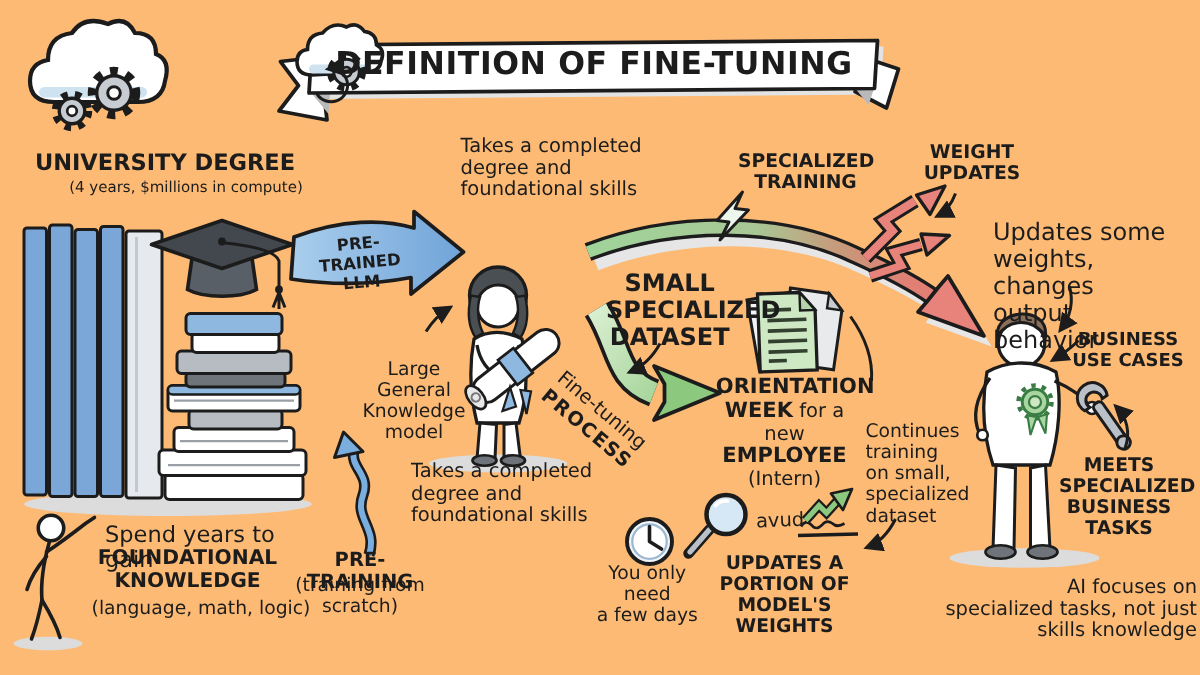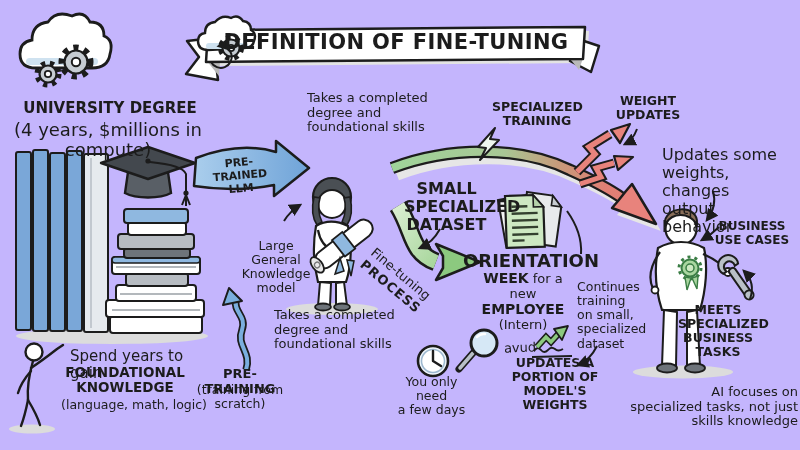--- a/index.html
+++ b/index.html
@@ -1,16 +1,16 @@
 <!DOCTYPE html>
 <html><head>
 <meta charset="utf-8">
 <style>
   html,body{margin:0;padding:0;background:#fff;}
-  .stage{position:relative;width:800px;height:450px;background:#c4b5fd;overflow:hidden;
+  .stage{position:relative;width:800px;height:450px;background:#fdba74;overflow:hidden;
          font-family:"DejaVu Sans",sans-serif;color:#1c1c1c;}
   .gfx{position:absolute;left:0;top:0;width:800px;height:450px;}
   .t{position:absolute;line-height:1.13;letter-spacing:0;}
   .c{text-align:center;}
   .b{font-weight:700;}
   .ln{display:block;}
 </style>
 </head>
 <body>
 
@@ -238,21 +238,21 @@
     <path d="M719,227 C 713,233 707,237 702,240" marker-end="url(#ah)"></path>
     <path d="M750,299 C 754,288 751,278 744,271" marker-end="url(#ah)"></path>
     <path d="M567,211 C 577,225 582,239 581,254"></path>
     <path d="M597,346 C 592,356 586,362 578,365" marker-end="url(#ah)"></path>
   </g>
 </svg>
 
 <div class="t b c" style="left:215px;top:31px;width:362px;font-size:21px;letter-spacing:0.4px;">DEFINITION OF FINE-TUNING</div>
 
 <div class="t b c" style="left:20px;top:100px;width:180px;font-size:15px;">UNIVERSITY DEGREE</div>
-<div class="t c" style="left:8px;top:120px;width:200px;font-size:18px;">(4 years, $millions in compute)</div>
+<div class="t c" style="left:24px;top:120px;width:200px;font-size:10px;">(4 years, $millions in compute)</div>
 
 <div class="t b c" style="left:200px;top:156px;width:80px;font-size:11px;transform:rotate(-5deg);line-height:1.2;">
   <span class="ln">PRE-TRAINED</span>
   <span class="ln">LLM</span>
 </div>
 
 <div class="t" style="left:307px;top:91px;width:135px;font-size:13px;">
   <span class="ln">Takes a completed</span>
   <span class="ln">degree and</span>
   <span class="ln">foundational skills</span>
@@ -309,35 +309,35 @@
   <span class="ln">Updates some</span>
   <span class="ln">weights, changes</span>
   <span class="ln">output behavior</span>
 </div>
 
 <div class="t b c" style="left:714px;top:220px;width:76px;font-size:12px;">
   <span class="ln">BUSINESS</span>
   <span class="ln">USE CASES</span>
 </div>
 
-<div class="t b c" style="left:678px;top:303px;width:80px;font-size:12.5px;">
+<div class="t b c" style="left:706px;top:303px;width:80px;font-size:12.5px;">
   <span class="ln">MEETS</span>
   <span class="ln">SPECIALIZED</span>
   <span class="ln">BUSINESS</span>
   <span class="ln">TASKS</span>
 </div>
 
 <div class="t c" style="left:612px;top:385px;width:186px;font-size:13px;text-align:right;">
   <span class="ln">AI focuses on</span>
   <span class="ln">specialized tasks, not just</span>
   <span class="ln">skills knowledge</span>
 </div>
 
 <div class="t c" style="left:463px;top:251px;width:120px;font-size:13px;">
-  <span class="ln b" style="font-size:18px;">ORIENTATION</span>
+  <span class="ln b" style="font-size:14px;text-align:right;">ORIENTATION</span>
   <span class="ln"><span class="b" style="font-size:14px;">WEEK</span><span> for a</span></span>
   <span class="ln">new</span>
   <span class="ln b" style="font-size:14px;">EMPLOYEE</span>
   <span class="ln">(Intern)</span>
 </div>
 
 <div class="t" style="left:577px;top:280px;width:78px;font-size:12.5px;">
   <span class="ln">Continues</span>
   <span class="ln">training</span>
   <span class="ln">on small,</span>
@@ -345,20 +345,20 @@
   <span class="ln">dataset</span>
 </div>
 
 <div class="t c" style="left:389px;top:375px;width:85px;font-size:12.5px;">
   <span class="ln">You only need</span>
   <span class="ln">a few days</span>
 </div>
 
 <div class="t" style="left:504px;top:341px;width:36px;font-size:13px;transform:rotate(-2deg);">avud</div>
 
-<div class="t b c" style="left:477px;top:356px;width:92px;font-size:12.5px;margin-left:32px;">
+<div class="t b c" style="left:477px;top:368px;width:92px;font-size:12.5px;">
   <span class="ln">UPDATES A</span>
   <span class="ln">PORTION OF</span>
   <span class="ln">MODEL'S</span>
   <span class="ln">WEIGHTS</span>
 </div>
 
 </div>
 
 </body></html>

